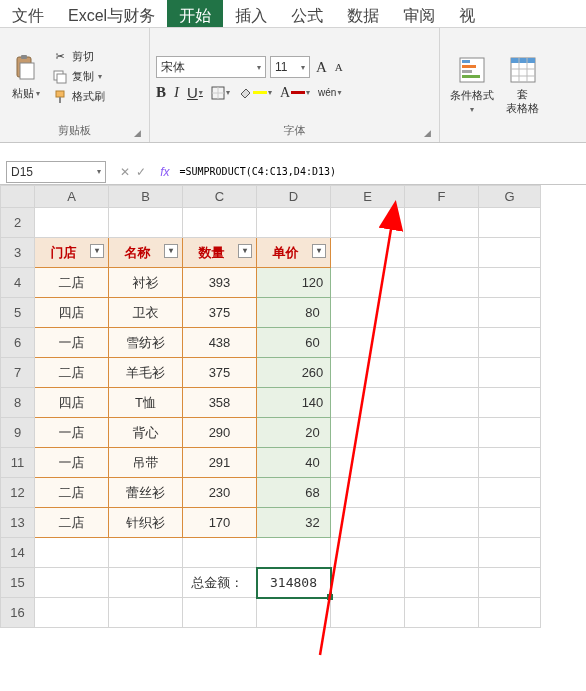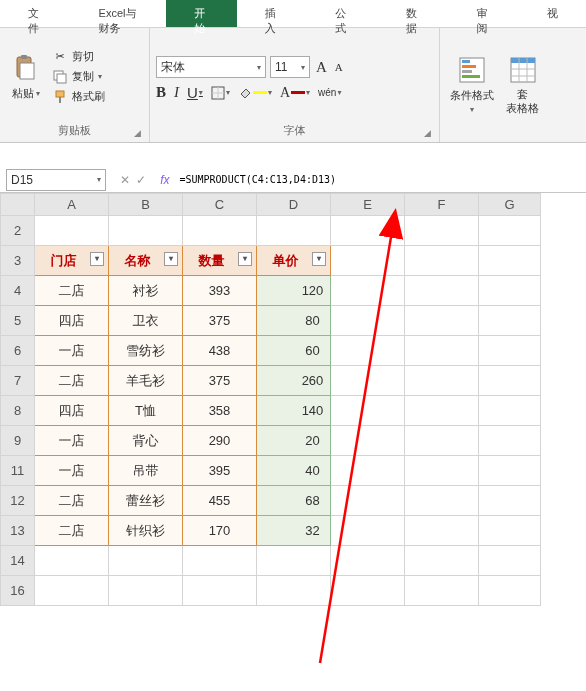--- a/index.html
+++ b/index.html
@@ -1,20 +1,20 @@
 <!DOCTYPE html>
 <html><head>
 <meta charset="utf-8">
 <style>
   * { box-sizing: border-box; margin: 0; padding: 0; font-family: "Microsoft YaHei", Arial, sans-serif; }
   body { background: #fff; width: 586px; height: 691px; overflow: hidden; font-size: 12px; color: #333; }
   
   
   .tabbar { display: flex; background: #fff; border-bottom: 1px solid #d4d4d4; height: 28px; }
-  .tab { padding: 6px 28px; font-size: 11px; color: #444; cursor: pointer; }
+  .tab { padding: 6px 12px; font-size: 16px; color: #444; cursor: pointer; }
   .tab.active { background: #217346; color: #fff; }
   
   
   .ribbon { display: flex; background: #f3f3f3; border-bottom: 1px solid #c6c6c6; height: 115px; }
   .group { border-right: 1px solid #d4d4d4; display: flex; flex-direction: column; justify-content: space-between; padding: 4px 6px 0 6px; }
   .group-body { flex: 1; display: flex; align-items: center; gap: 4px; }
   .group-label { text-align: center; font-size: 11px; color: #666; padding: 2px 0 4px; position: relative; }
   .group-label .launcher { position: absolute; right: 2px; bottom: 4px; font-size: 9px; color: #888; }
   
   .big-btn { display: flex; flex-direction: column; align-items: center; gap: 2px; padding: 2px 4px; cursor: pointer; }
@@ -30,21 +30,21 @@
   .font-name { width: 110px; height: 22px; border: 1px solid #aaa; background: #fff; display: flex; align-items: center; justify-content: space-between; padding: 0 4px; font-size: 12px; }
   .font-size { width: 40px; height: 22px; border: 1px solid #aaa; background: #fff; display: flex; align-items: center; justify-content: space-between; padding: 0 4px; font-size: 12px; }
   .font-bigger, .font-smaller { font-family: "Times New Roman", serif; font-size: 13px; padding: 0 2px; cursor: pointer; }
   .font-bottom { display: flex; gap: 8px; align-items: center; }
   .font-btn { font-family: "Times New Roman", serif; font-size: 15px; cursor: pointer; display: flex; align-items: center; gap: 1px; }
   .dd-tri { font-size: 8px; color: #666; }
   
   .color-line { width: 14px; height: 3px; display: inline-block; }
   
   
-  .refbar { display: flex; align-items: center; border-bottom: 1px solid #c6c6c6; height: 26px; background: #fff; margin-top: 24px; }
+  .refbar { display: flex; align-items: center; border-bottom: 1px solid #c6c6c6; height: 26px; background: #fff; margin-top: 16px; }
   .namebox { width: 100px; height: 22px; border: 1px solid #aaa; margin: 0 6px; display: flex; align-items: center; justify-content: space-between; padding: 0 4px; background: #fff; }
   .fx-btns { display: flex; gap: 6px; padding: 0 8px; color: #999; align-items: center; }
   .fx-btn { cursor: pointer; font-size: 12px; }
   .fx-label { font-style: italic; font-family: Liberation Sans, sans-serif; color: #8b5cf6; padding: 0 6px; cursor: pointer; }
   .formula-input { flex: 1; font-family: Consolas, monospace; font-size: 10px; padding-left: 4px; color: #000; }
   
   
   .grid-wrap { position: relative; }
   .grid { border-collapse: collapse; }
   .grid td, .grid th { border: 1px solid #d4d4d4; font-size: 13px; text-align: center; position: relative; }
@@ -323,31 +323,31 @@
           <td class="data-c">290</td>
           <td class="data-d">20</td>
           <td></td>
           <td></td>
           <td></td>
         </tr>
   <tr>
           <th class="rh">11</th>
           <td class="data-a">一店</td>
           <td class="data-b">吊带</td>
-          <td class="data-c">395</td>
+          <td class="data-c">291</td>
           <td class="data-d">40</td>
           <td></td>
           <td></td>
           <td></td>
         </tr>
   <tr>
           <th class="rh">12</th>
           <td class="data-a">二店</td>
           <td class="data-b">蕾丝衫</td>
-          <td class="data-c">455</td>
+          <td class="data-c">230</td>
           <td class="data-d">68</td>
           <td></td>
           <td></td>
           <td></td>
         </tr>
   <tr>
           <th class="rh">13</th>
           <td class="data-a">二店</td>
           <td class="data-b">针织衫</td>
           <td class="data-c">170</td>
@@ -355,20 +355,30 @@
           <td></td>
           <td></td>
           <td></td>
         </tr>
   <tr>
           <th class="rh">14</th>
           <td></td>
           <td></td>
           <td></td>
           <td></td>
+          <td></td>
+          <td></td>
+          <td></td>
+        </tr>
+  <tr>
+          <th class="rh">15</th>
+          <td></td>
+          <td></td>
+          <td class="total-label">总金额：</td>
+          <td class="total-cell">314808</td>
           <td></td>
           <td></td>
           <td></td>
         </tr>
   <tr>
           <th class="rh">16</th>
           <td></td>
           <td></td>
           <td></td>
           <td></td>

